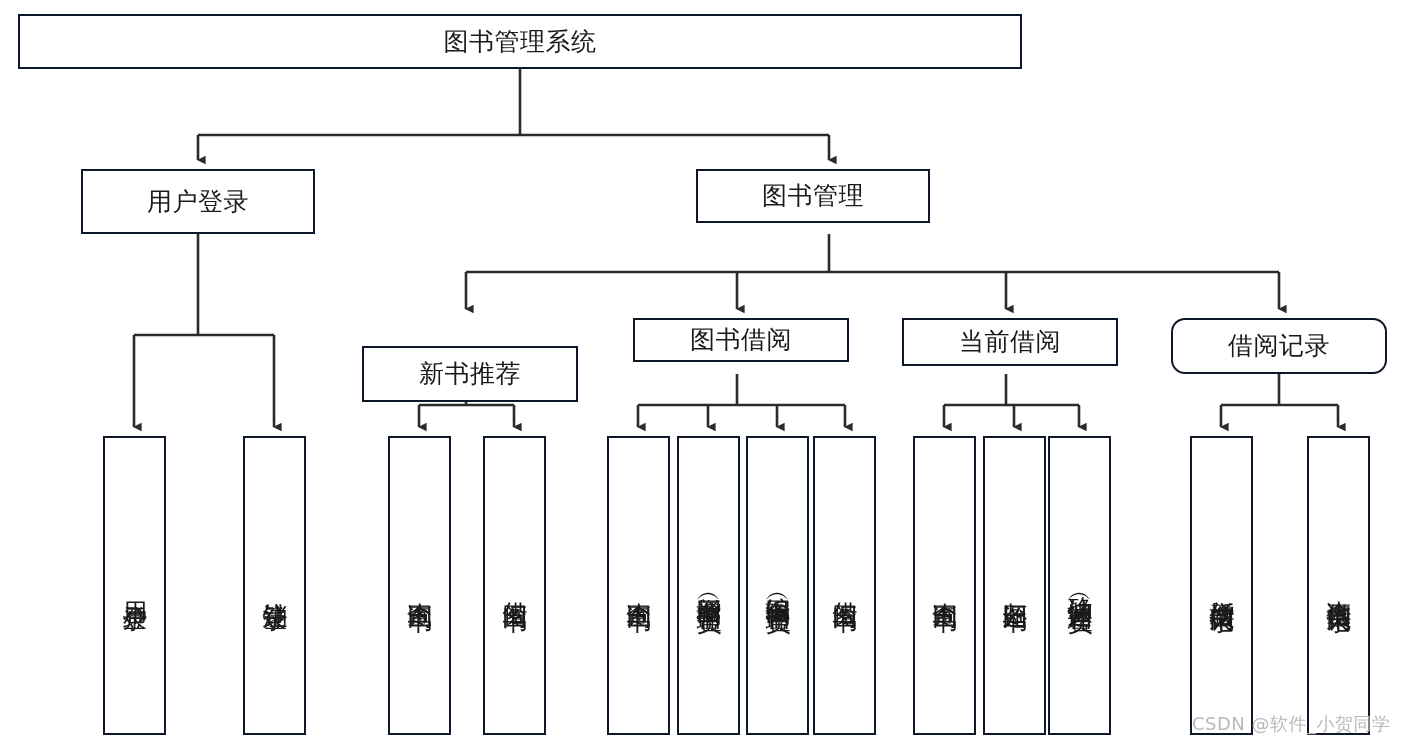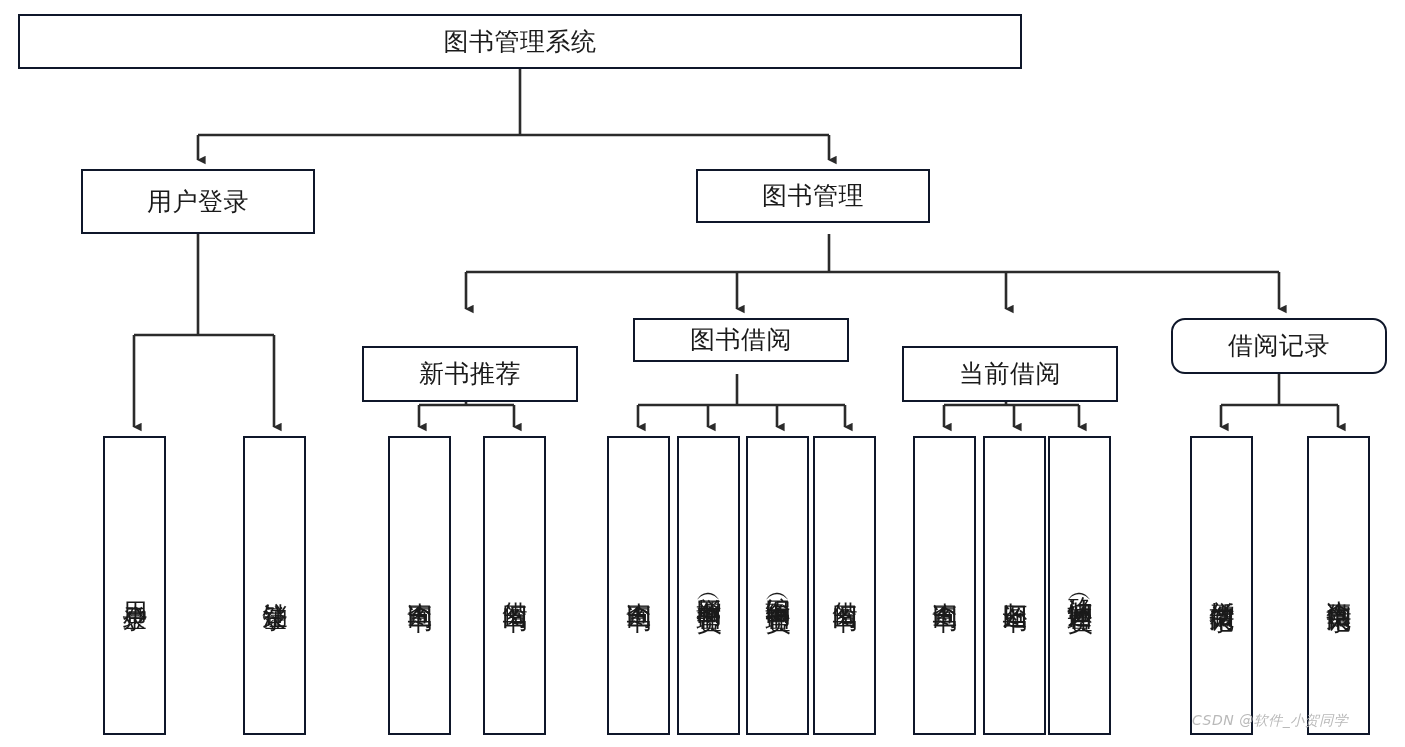--- a/index.html
+++ b/index.html
@@ -55,25 +55,24 @@
   .node-v .vtext {
     writing-mode: vertical-rl;
     text-orientation: upright;
     display: block;
     text-align: center;
   }
   .watermark {
     position: absolute;
     left: 1192px;
     top: 712px;
-    font-size: 14px;
+    font-size: 18px;
     color: #b9b9b9;
     white-space: nowrap;
     letter-spacing: 0.5px;
-    font-style: italic;
   }
 </style>
 </head>
 <body>
 
 <div id="diagram-root">
 
   <svg id="connectors" viewBox="0 0 1405 747" xmlns="http://www.w3.org/2000/svg">
     <defs>
       <marker id="arrowhead" markerWidth="10" markerHeight="10" refX="4.2" refY="7.6" orient="auto" markerUnits="userSpaceOnUse">
@@ -150,21 +149,21 @@
   <div class="node node-h" style="left: 696px; top: 169px; width: 234px; height: 54px;">
     <span>图书管理</span>
   </div>
 
   <div class="node node-h" style="left: 362px; top: 318px; width: 216px; height: 56px; margin-top: 28px;">
     <span>新书推荐</span>
   </div>
   <div class="node node-h" style="left: 633px; top: 318px; width: 216px; height: 44px;">
     <span>图书借阅</span>
   </div>
-  <div class="node node-h" style="left: 902px; top: 318px; width: 216px; height: 56px; margin-top: 28px;">
+  <div class="node node-h" style="left: 902px; top: 318px; width: 216px; height: 48px;">
     <span>当前借阅</span>
   </div>
   <div class="node node-h" style="left: 1171px; top: 318px; width: 216px; height: 56px; border-radius: 14px;">
     <span>借阅记录</span>
   </div>
 
   <div class="node node-v" style="left: 103px; top: 436px; width: 63px; height: 299px;">
     <span class="vtext">用户登录</span>
   </div>
   <div class="node node-v" style="left: 243px; top: 436px; width: 63px; height: 299px;">

